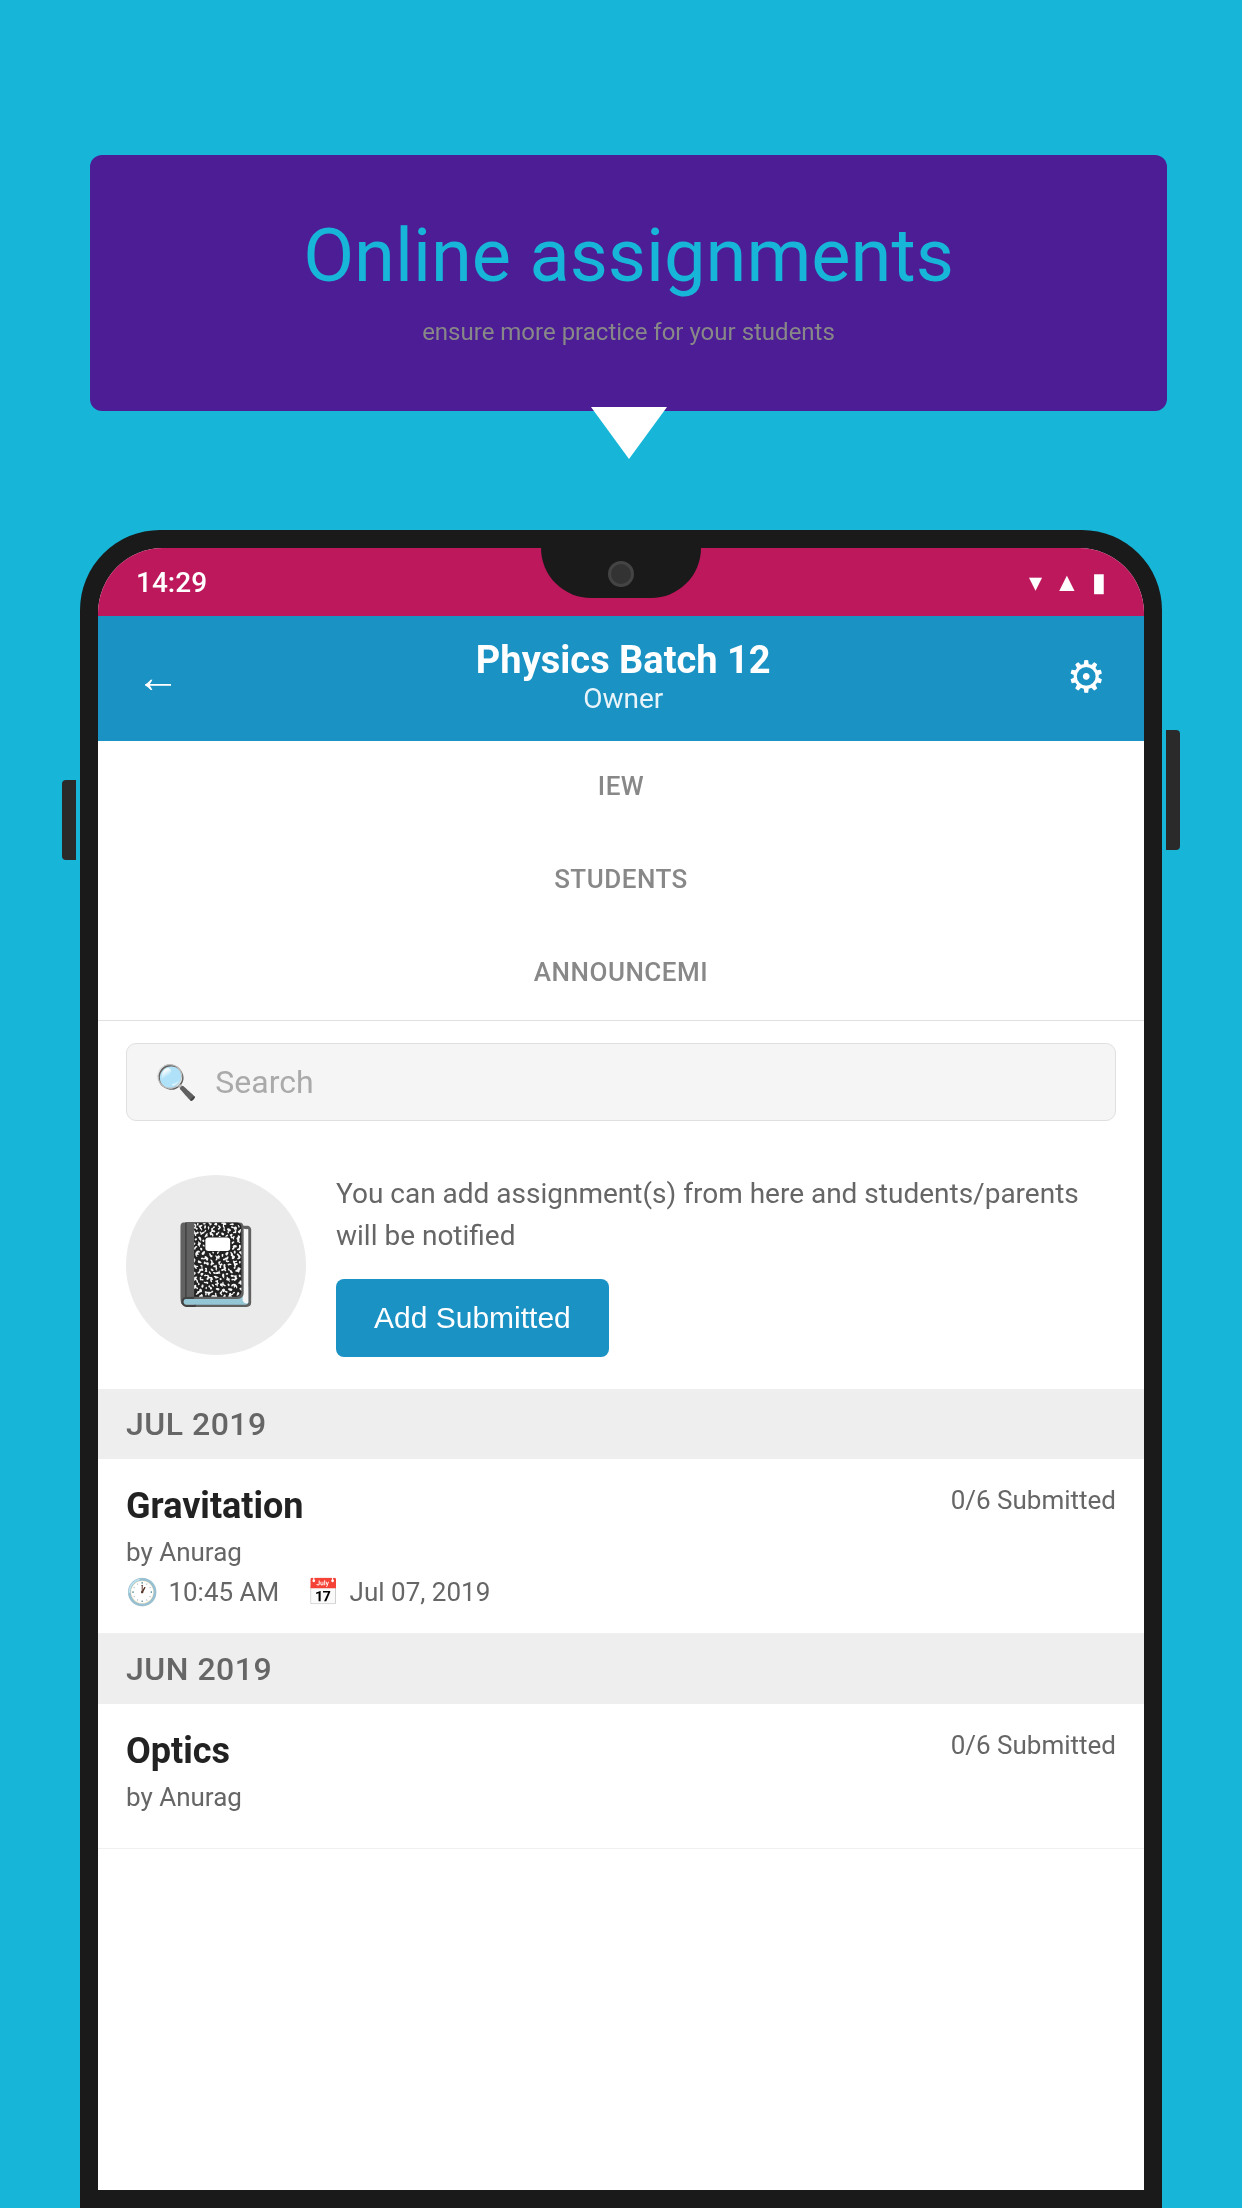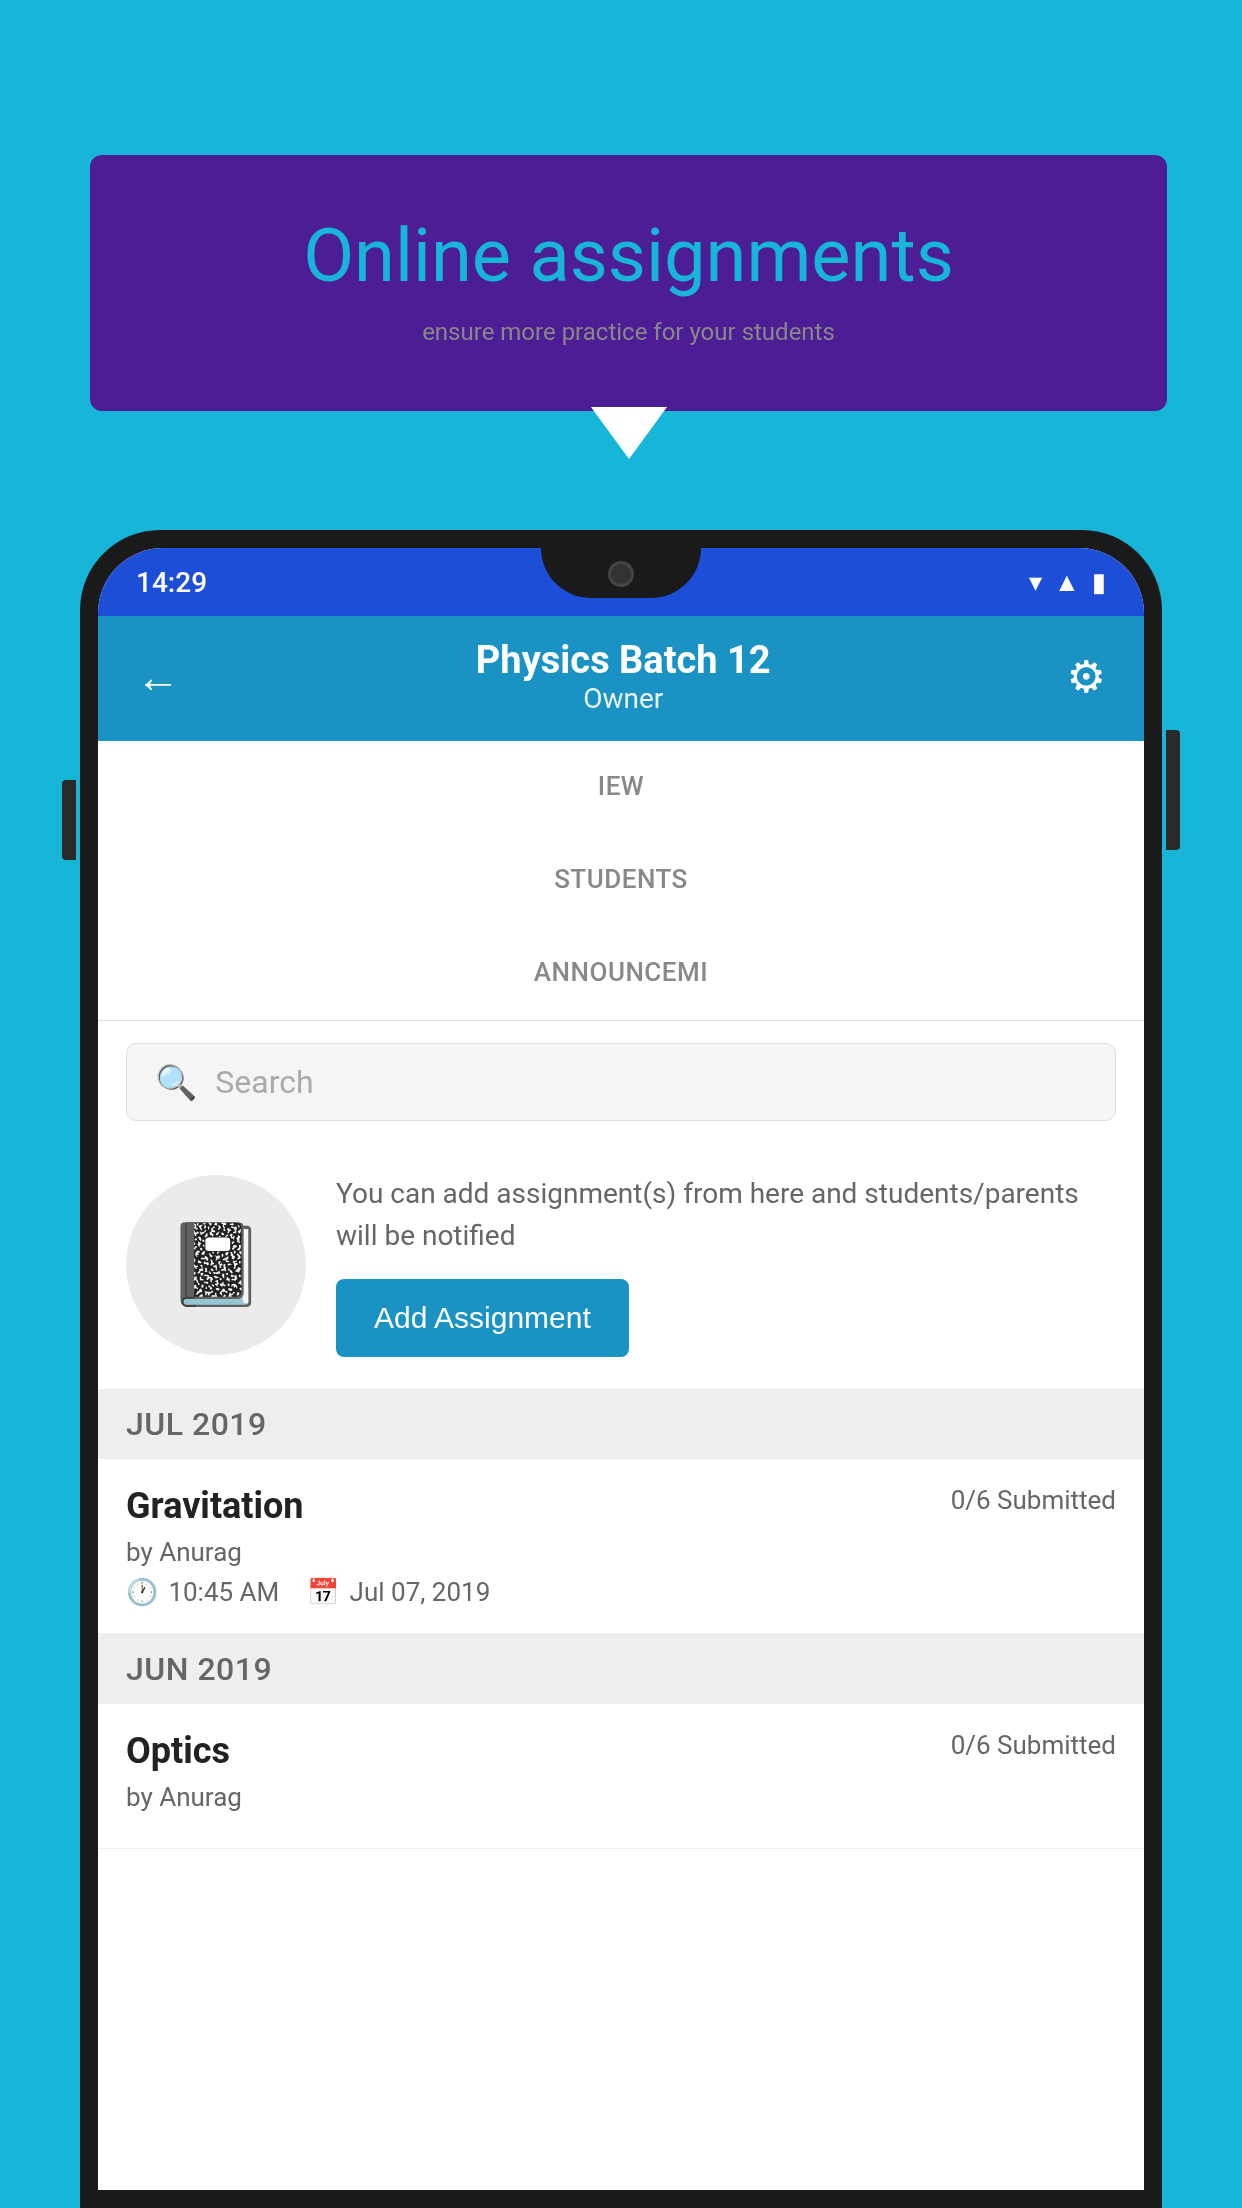--- a/index.html
+++ b/index.html
@@ -68,21 +68,21 @@
       width: 100%;
       height: 100%;
       background: white;
       border-radius: 65px 65px 0 0;
       overflow: hidden;
       position: relative;
     }
 
     
     .status-bar {
-      background: #1d4ed8;
+      background: #be185d;
       height: 68px;
       display: flex;
       align-items: center;
       padding: 0 38px;
       position: relative;
       gap: 14px;
     }
 
     .status-time {
       color: white;
@@ -391,21 +391,21 @@
         <span class="search-text">Search</span>
       </div>
     </div>
 
     <div class="add-assignment-section">
       <div class="assignment-icon-circle">
         <span class="notebook-icon">📓</span>
       </div>
       <div class="assignment-right">
         <p class="assignment-desc">You can add assignment(s) from here and students/parents will be notified</p>
-        <button class="add-assignment-btn">Add Assignment</button>
+        <button class="add-assignment-btn">Add Submitted</button>
       </div>
     </div>
 
     <div class="section-divider">JUL 2019</div>
 
     <div class="assignment-item">
       <div class="assignment-item-header">
         <span class="assignment-name">Gravitation</span>
         <span class="submitted-badge">0/6 Submitted</span>
       </div>

